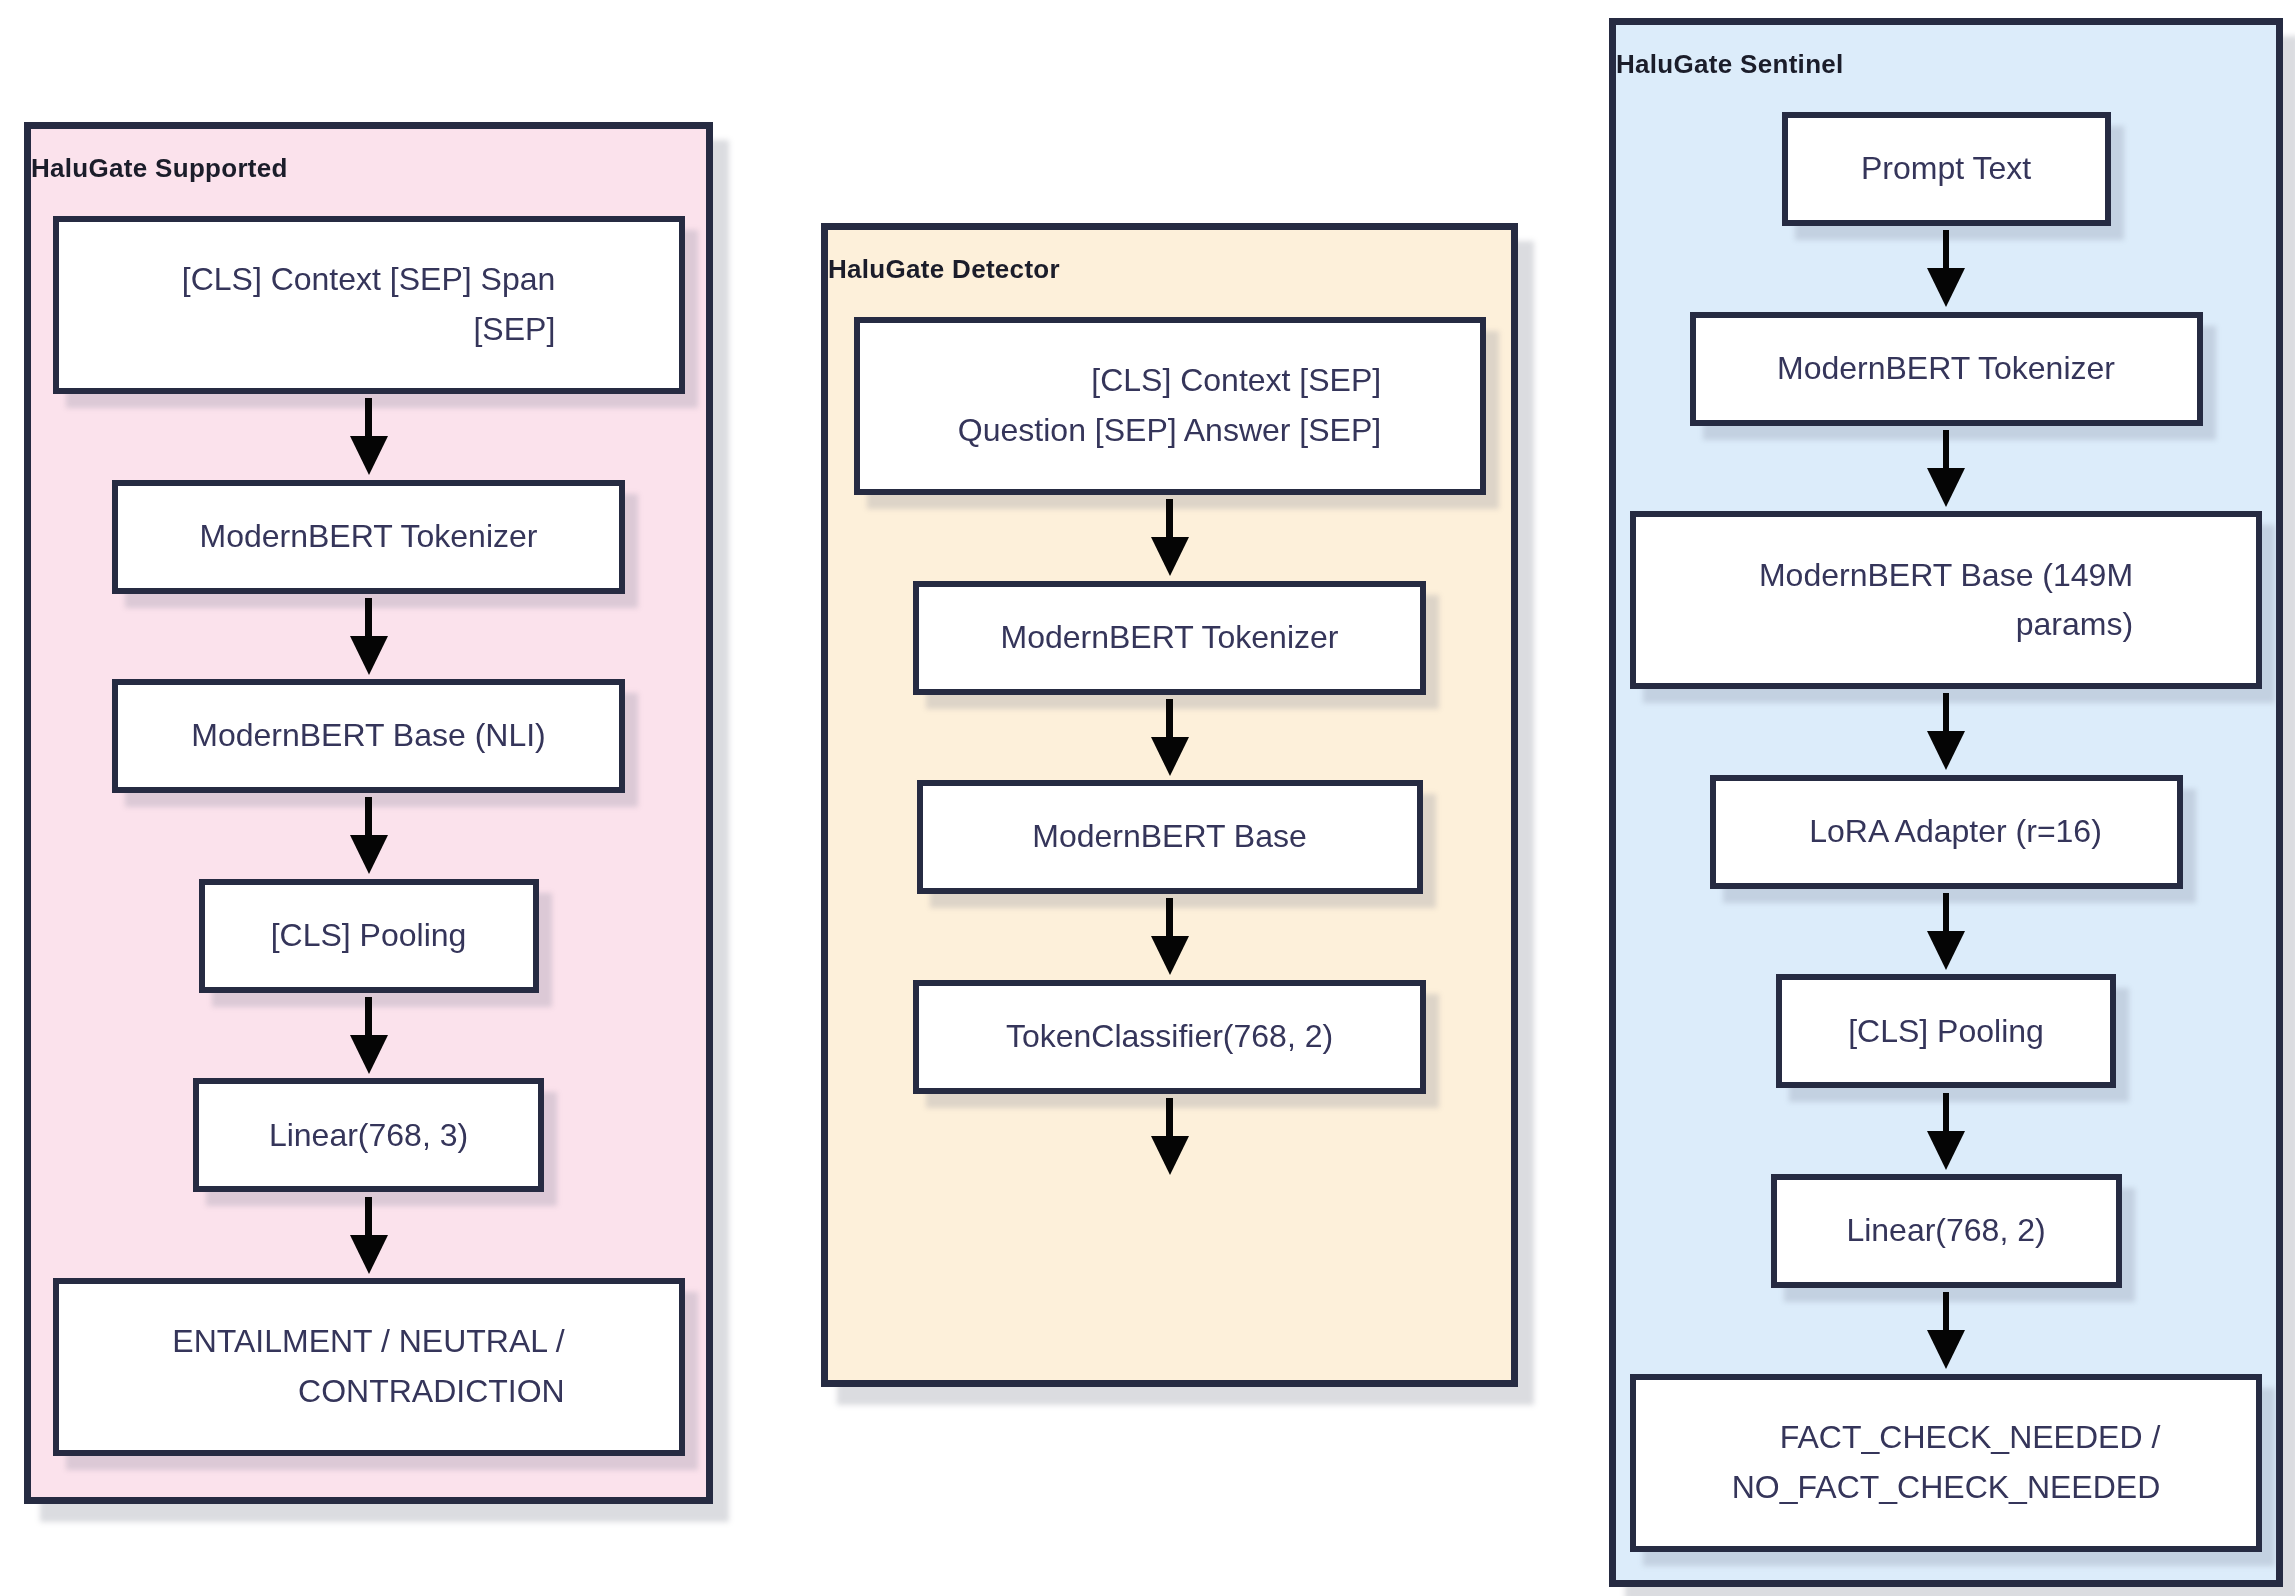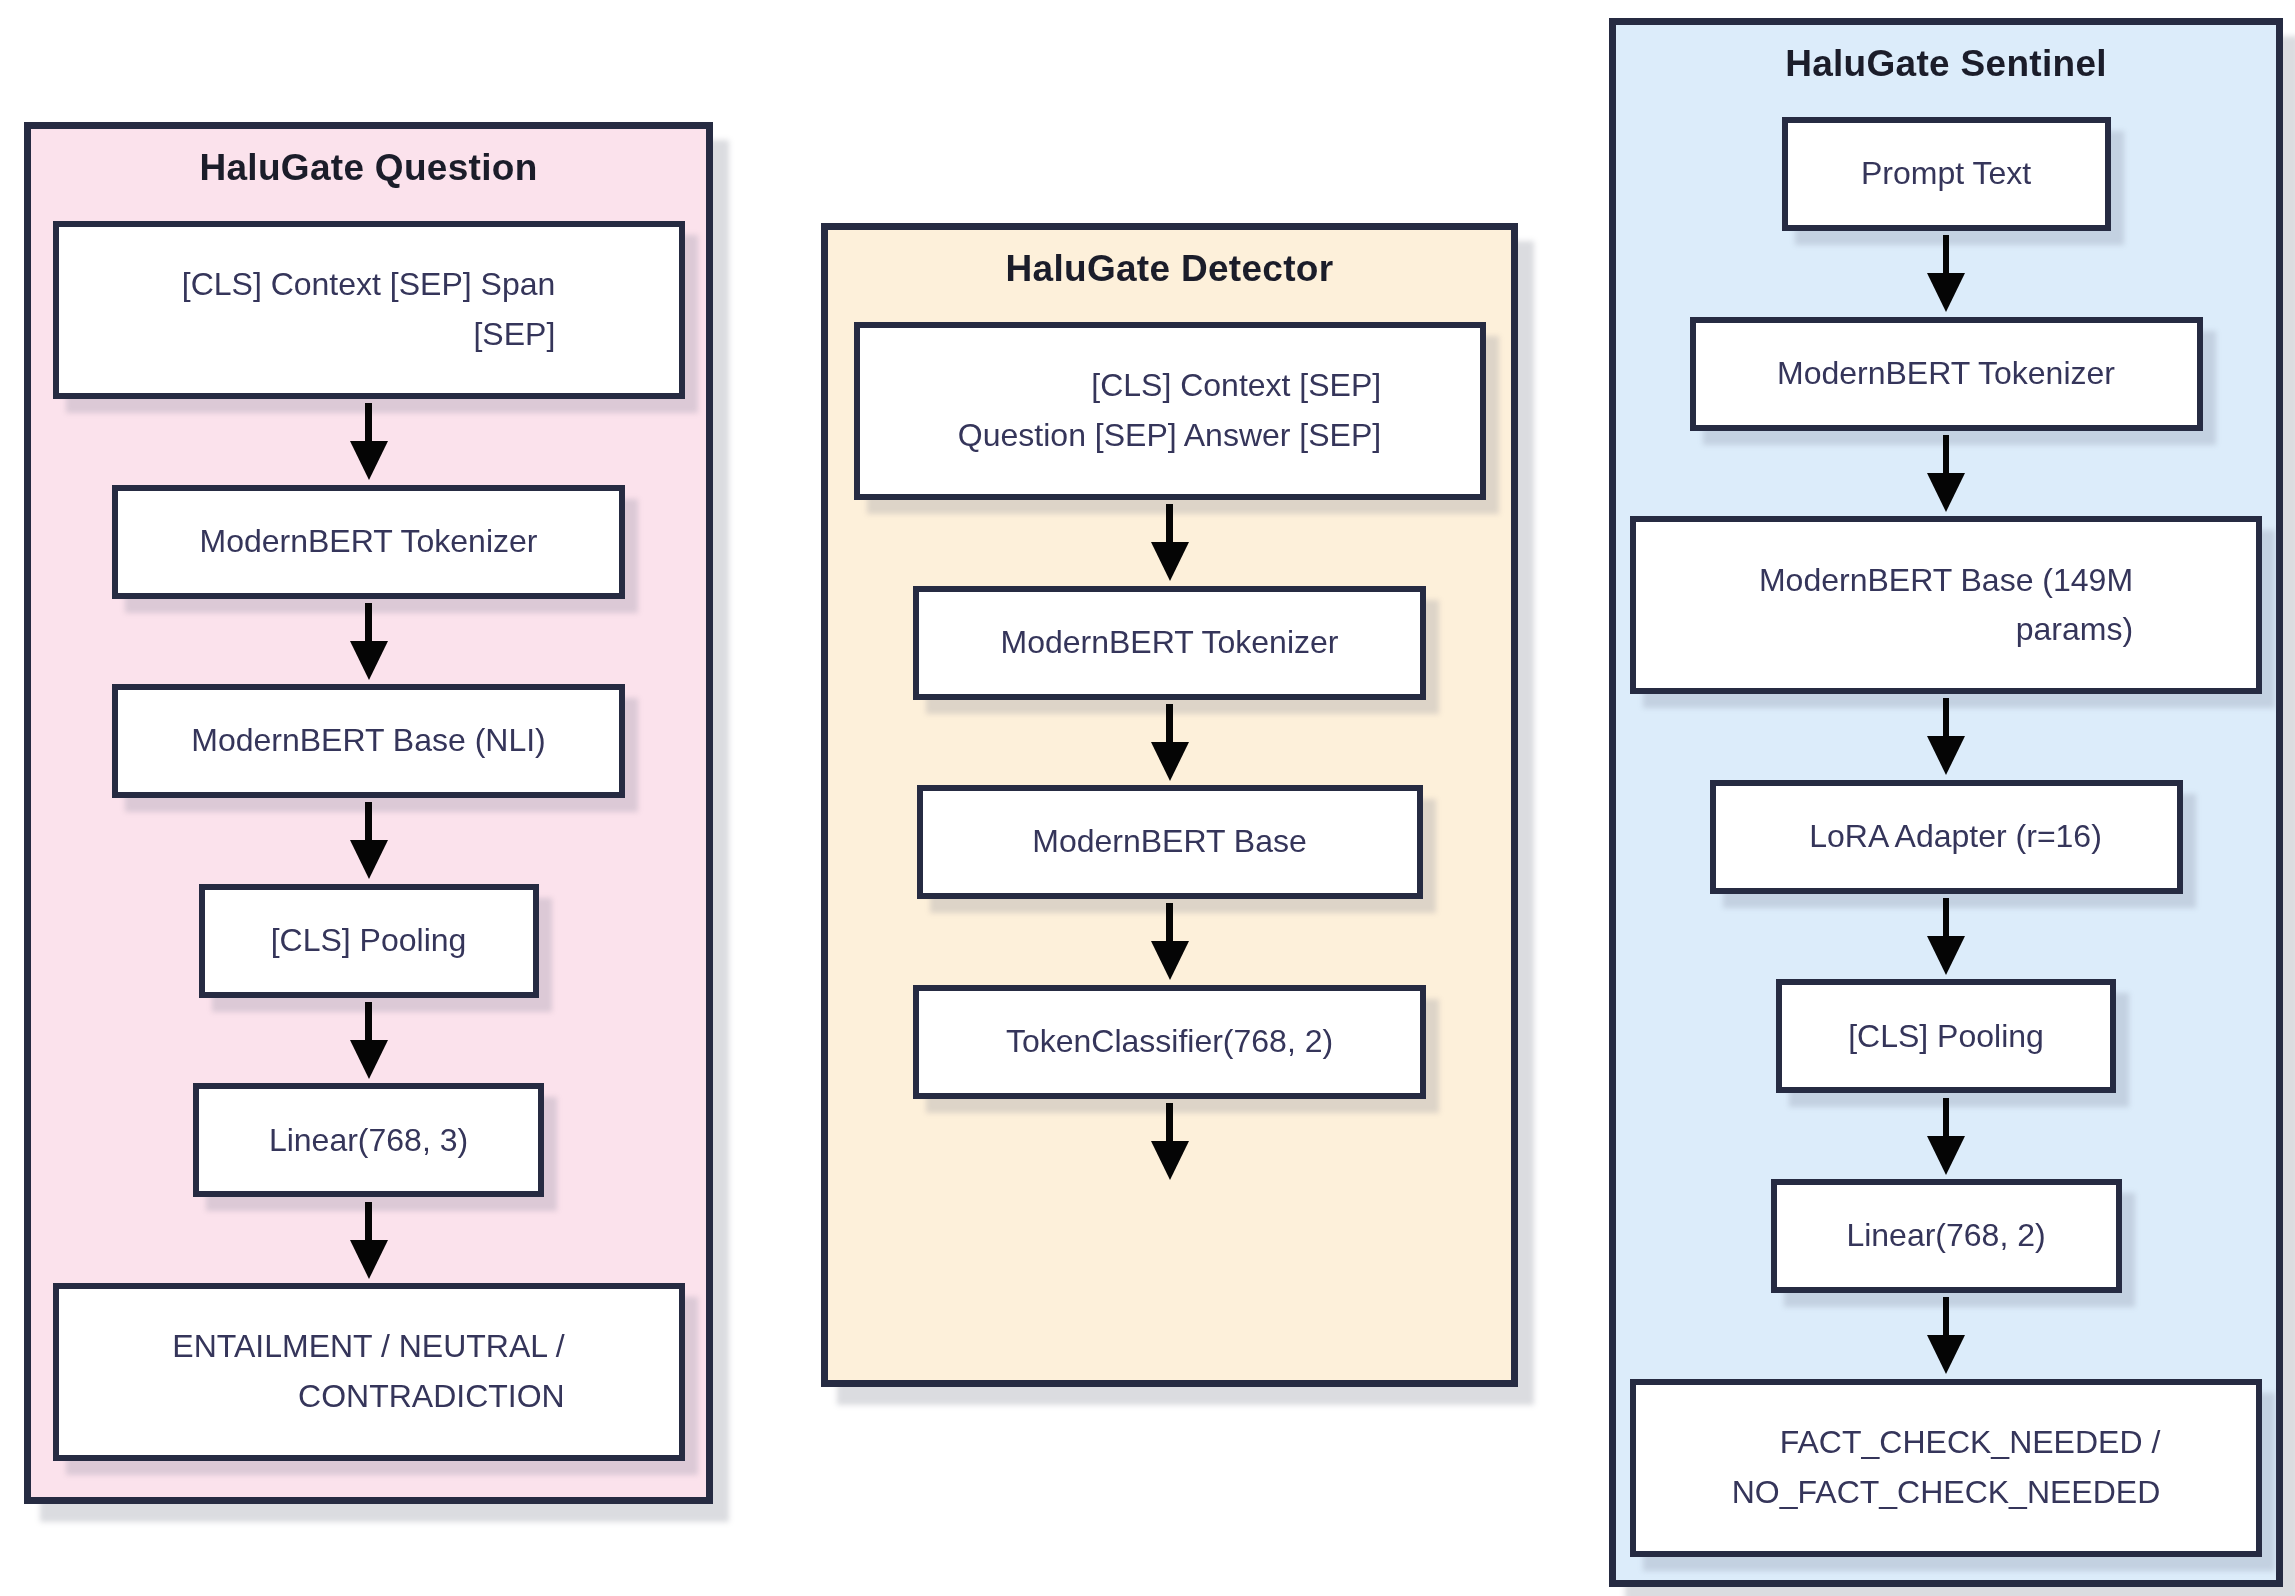--- a/index.html
+++ b/index.html
@@ -37,24 +37,24 @@
   }
   .p-detector {
     left: 821px; top: 223px; width: 697px; height: 1164px;
     background: var(--detector-bg);
   }
   .p-sentinel {
     left: 1609px; top: 18px; width: 674px; height: 1569px;
     background: var(--sentinel-bg);
   }
   .panel-title {
-    margin-top: 18px;
+    margin-top: 24px;
     margin-bottom: 32px;
-    text-align: center;
-    font-size: 37px;
+    text-align: left;
+    font-size: 26px;
     font-weight: 700;
     letter-spacing: 0.3px;
     color: var(--title-text);
   }
   .flow {
     display: flex;
     flex-direction: column;
     align-items: center;
   }
   .node {
@@ -97,21 +97,21 @@
     border-right: 19.7px solid transparent;
     border-top: 39px solid var(--arrow);
   }
 </style>
 </head>
 <body>
 
 <div class="canvas">
 
   <div class="panel p-explainer">
-    <div class="panel-title">HaluGate Question</div>
+    <div class="panel-title">HaluGate Supported</div>
     <div class="flow">
       <div class="node h2 w1190">[CLS] Context [SEP] Span
 [SEP]</div>
       <div class="arrow">
           <div class="stem"></div>
           <div class="head"></div>
         </div>
       <div class="node h1 w965">ModernBERT Tokenizer</div>
       <div class="arrow">
           <div class="stem"></div>

